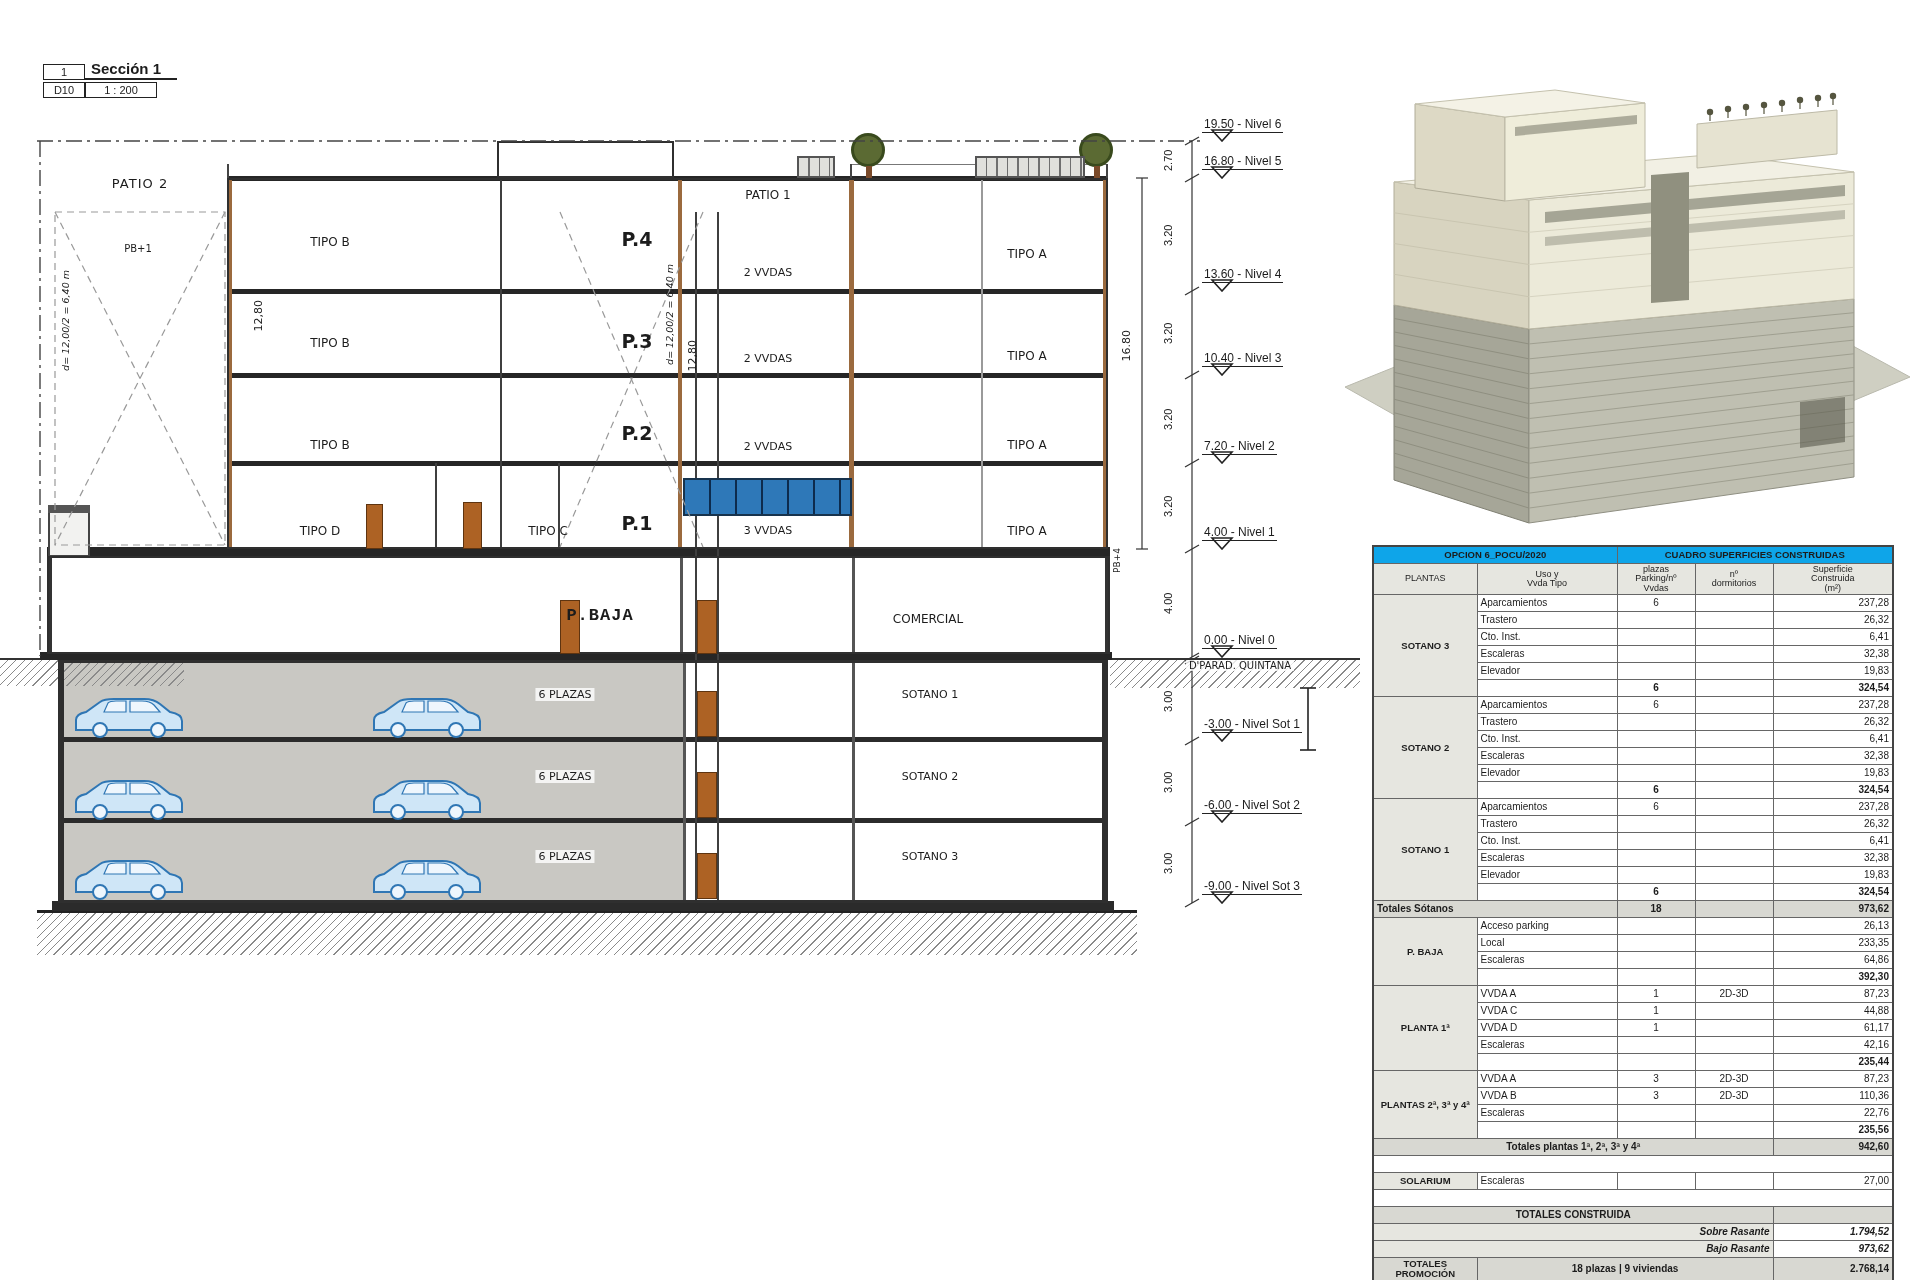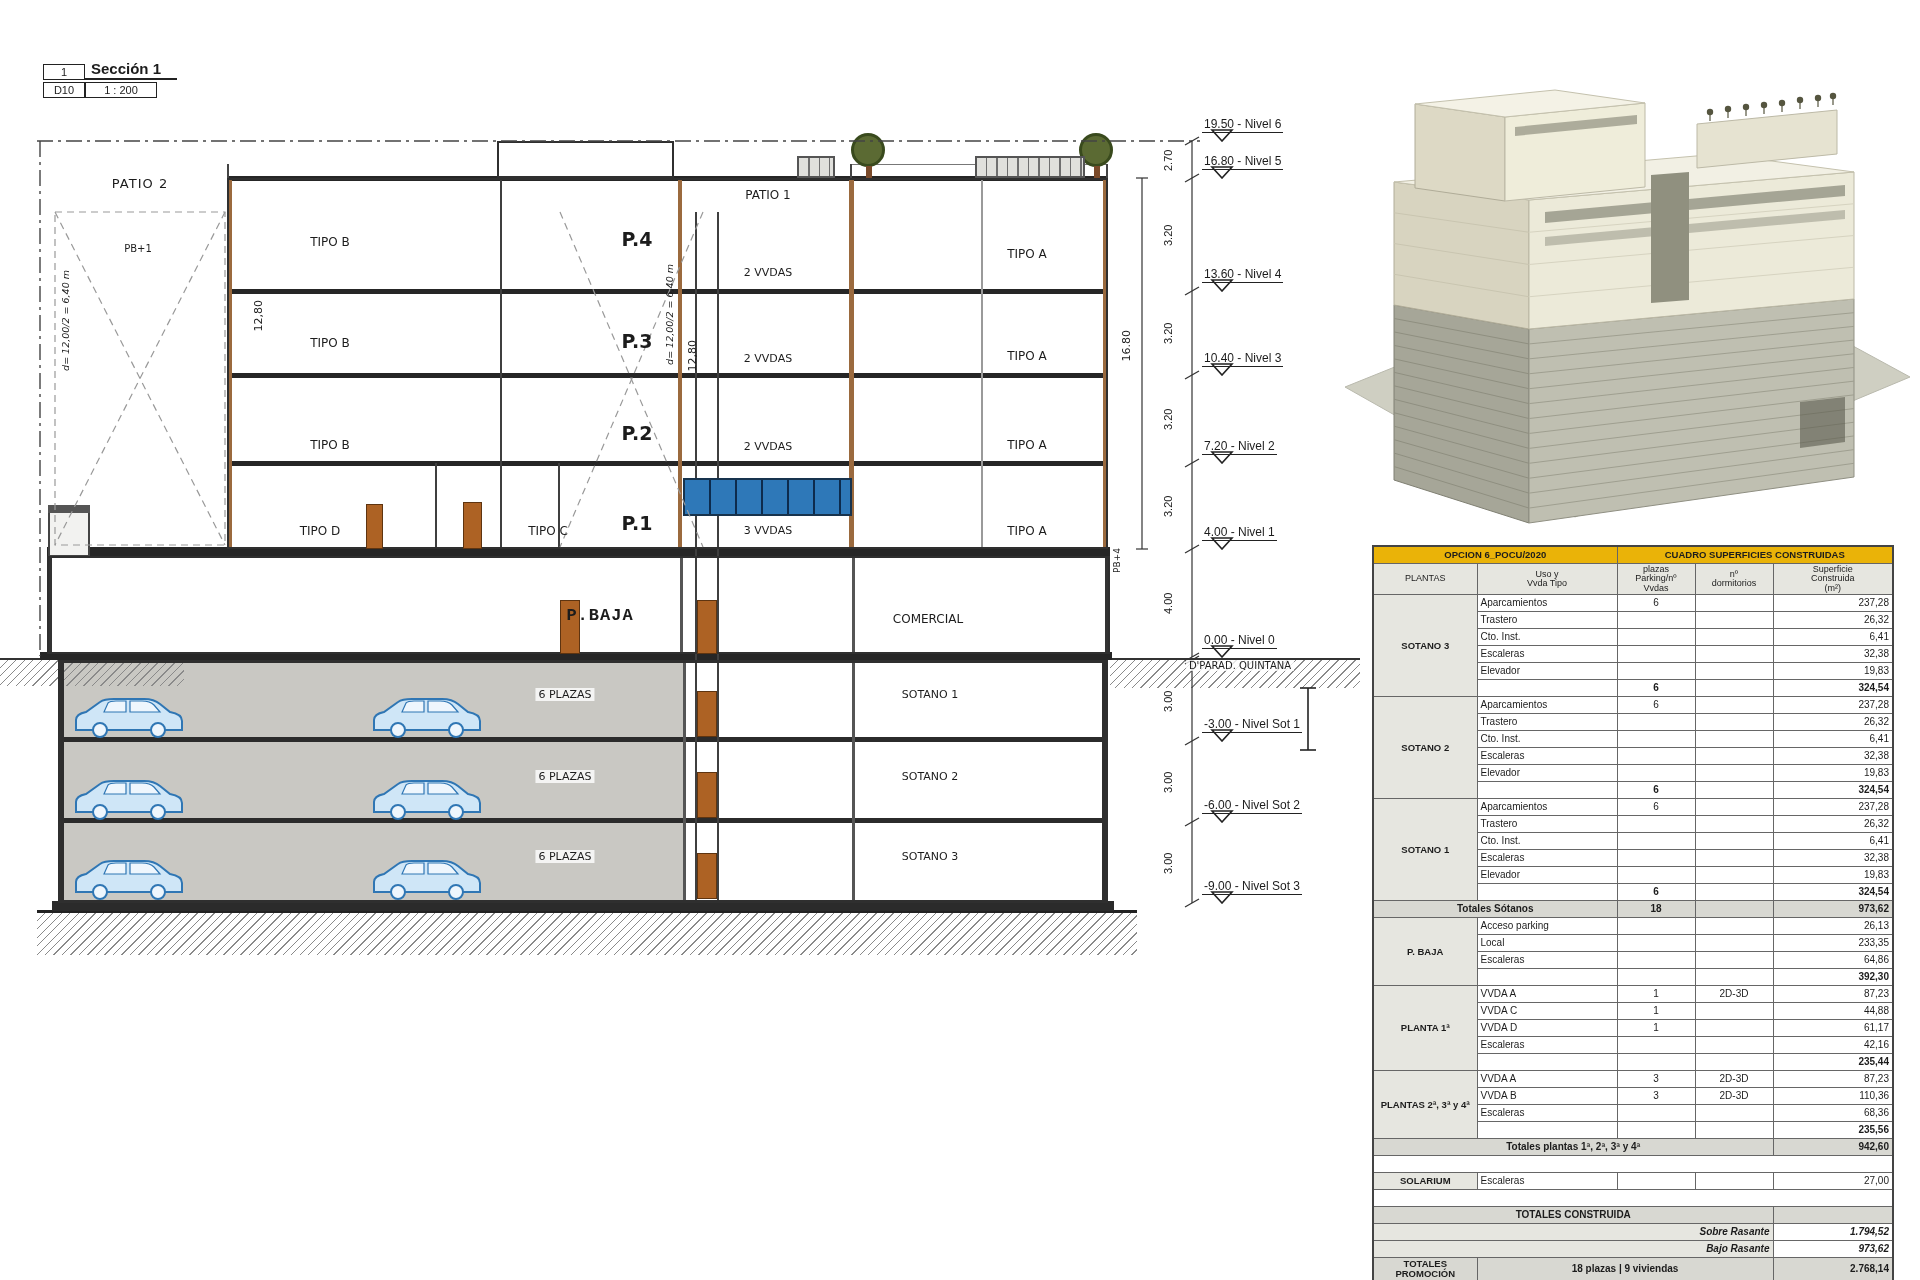--- a/index.html
+++ b/index.html
@@ -42,29 +42,29 @@
   .lvl{position:absolute;left:1202px;width:180px;height:28px;}
   .lvl-label{display:inline-block;font-size:12px;border-bottom:1px solid #222;padding:0 2px 1px 2px;background:#fff;}
   .lvl-tri{position:absolute;left:8px;top:15px;}
   .dim-v{position:absolute;writing-mode:vertical-rl;transform:rotate(180deg);font-size:11px;z-index:40;}
   
   #axon{position:absolute;left:1345px;top:72px;z-index:5;}
   
   #surface-table{position:absolute;left:1372px;top:545px;border-collapse:collapse;background:#fff;z-index:40;
                  font-size:10px;border:2px solid #444;table-layout:fixed;}
   #surface-table td{border:1px solid #666;padding:1px 3px;height:14px;line-height:1.05;overflow:hidden;}
-  .tt{background:#eab308;font-weight:bold;text-align:center;font-size:9.5px;}
+  .tt{background:#0ea5e9;font-weight:bold;text-align:center;font-size:9.5px;}
   .th-cell{background:#e6e6e0;text-align:center;font-size:9px;white-space:pre-line;vertical-align:middle;}
   .t-group{background:#e6e6e0;font-weight:bold;text-align:center;vertical-align:middle;font-size:9.5px;}
   .t-uso{text-align:left;}
   .t-num{text-align:center;}
   .t-sup{text-align:right;}
   .strong{font-weight:bold;}
   .em{font-style:italic;}
-  .t-lbl{text-align:center;margin-left:13px;}
+  .t-lbl{text-align:left;margin-left:13px;}
   .t-lbl-r{text-align:right;}
   .t-lbl-c{text-align:center;}
   tr.t-sub td{border-top:2px solid #333;}
   tr.t-total td{background:#d8d8d2;font-weight:bold;}
   tr.t-rasante .t-lbl-r{background:#e6e6e0;}
   tr.t-promo td{background:#d8d8d2;}
   tr.t-spacer td{border-top:none;border-bottom:none;height:5px;background:#fff;}
 </style>
 </head>
 <body>
@@ -588,21 +588,21 @@
         <tr class="t-data">
           <td class="t-uso">VVDA B</td>
           <td class="t-num">3</td>
           <td class="t-num">2D-3D</td>
           <td class="t-sup">110,36</td>
         </tr>
         <tr class="t-data">
           <td class="t-uso">Escaleras</td>
           <td class="t-num"></td>
           <td class="t-num"></td>
-          <td class="t-sup">68,36</td>
+          <td class="t-sup">22,76</td>
         </tr>
         <tr class="t-sub">
           <td class="t-uso"></td>
           <td class="t-num strong"></td>
           <td class="t-num"></td>
           <td class="t-sup strong">235,56</td>
         </tr>
         <tr class="t-total">
           <td class="t-lbl-c" colspan="4">Totales plantas 1ª, 2ª, 3ª y 4ª</td>
           <td class="t-sup strong" colspan="1">942,60</td>

